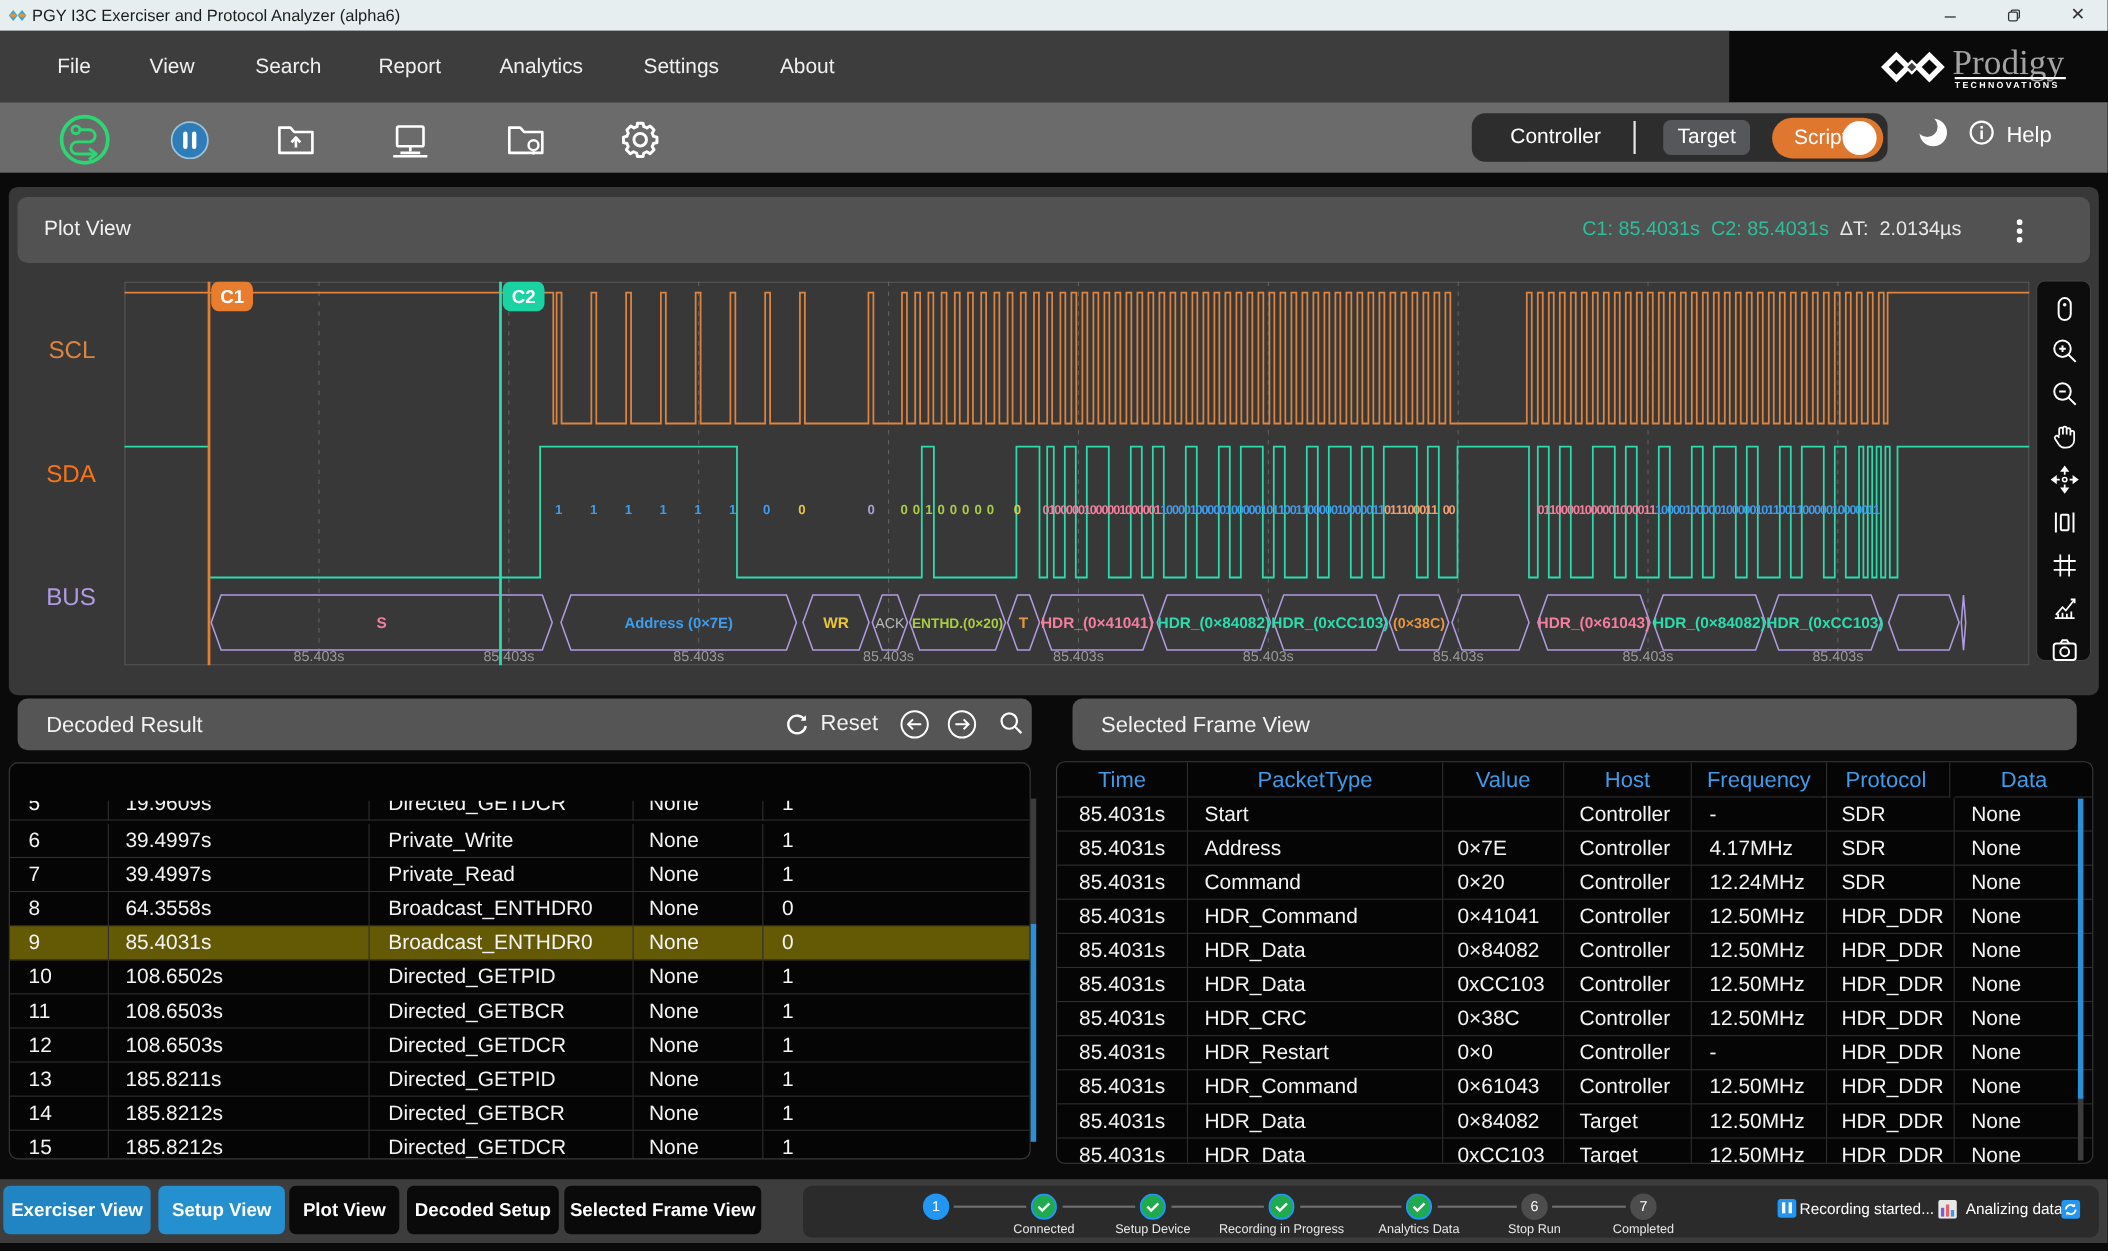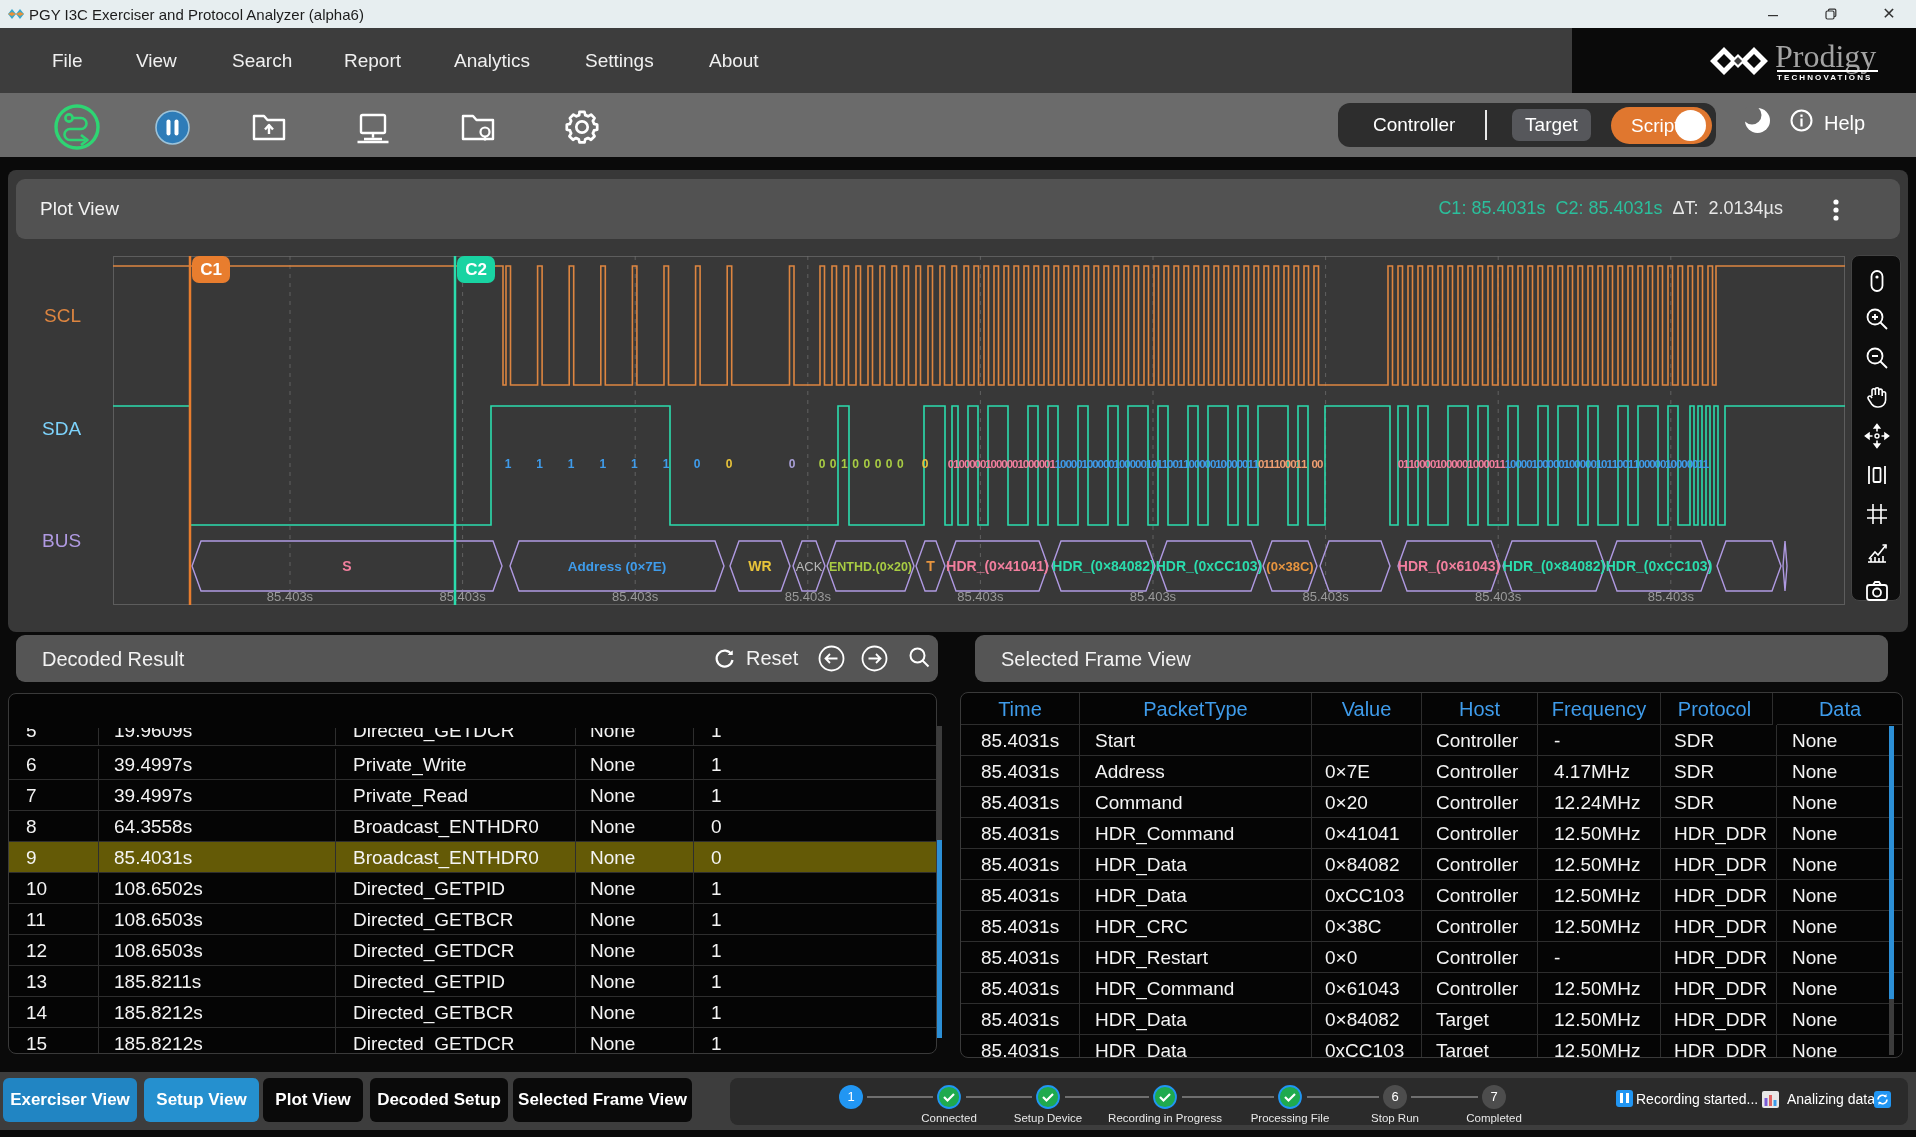--- a/index.html
+++ b/index.html
@@ -19,21 +19,21 @@
 #plotpanel{position:absolute;left:8px;top:170px;width:1900px;height:462px;background:#383838;border-radius:8px}
 #plothead{position:absolute;left:8px;top:9px;width:1884px;height:60px;background:#525252;border-radius:9px;color:#f2f2f2}
 #plothead .pt{position:absolute;left:24px;top:19px;font-size:19px}
 #cursorinfo{position:absolute;right:117px;top:19px;font-size:18px;color:#e8e8e8}
 #cursorinfo .c{color:#2bbf9c}
 .vdots{position:absolute;right:61px;top:20px;color:#fff;font-size:16px;letter-spacing:0}
 
 #sidebar{position:absolute;left:1843px;top:85px;width:50px;height:346px;background:#0d0d0d;border:1px solid #444;border-radius:8px}
 .sideicon{position:absolute;left:12px;width:26px;height:26px}
 
-.wavelabel{position:absolute;font-size:19px}
+.wavelabel{position:absolute;font-size:22px}
 
 .paneltable{position:absolute;background:#050505;border:1px solid #3a3a3a;border-radius:8px;overflow:hidden}
 .phead{position:absolute;background:#555;border-radius:9px;color:#f2f2f2}
 
 #bottombar{position:absolute;left:0;top:1072px;width:1916px;height:58px;background:#3d3d3d}
 .viewbtn{position:absolute;top:6px;height:44px;border-radius:6px;color:#fff;font-weight:bold;font-size:17px;text-align:center;background:#0a0a0a}
 .viewbtn.blue{background:#2590cf}
 #stepper{position:absolute;left:730px;top:6px;width:1178px;height:47px;background:#2b2b2b;border-radius:8px}
 .stepc{position:absolute;top:7px;width:24px;height:24px;border-radius:50%;text-align:center;line-height:24px;font-size:13px;color:#fff}
 .steplabel{position:absolute;top:34px;font-size:11.5px;color:#e8e8e8;text-align:center;width:130px}
@@ -132,21 +132,21 @@
  <div id="plothead">
   <div class="pt">Plot View</div>
   <div id="cursorinfo"><span class="c">C1: 85.4031s&nbsp; C2: 85.4031s</span>&nbsp; ΔT:&nbsp; 2.0134µs</div>
   <svg class="vdots" width="6" height="22" viewBox="0 0 6 22">
         <circle cx="3" cy="3" r="2.6" fill="#fff"></circle>
         <circle cx="3" cy="11" r="2.6" fill="#fff"></circle>
         <circle cx="3" cy="19" r="2.6" fill="#fff"></circle>
       </svg>
  </div>
  <div class="wavelabel" style="left:36px;top:135px;color:#dd8540">SCL</div>
- <div class="wavelabel" style="left:34px;top:248px;color:#7dd3fc">SDA</div>
+ <div class="wavelabel" style="left:34px;top:248px;color:#f97316">SDA</div>
  <div class="wavelabel" style="left:34px;top:360px;color:#b09ae2">BUS</div>
  <div class="abs" style="left:105px;top:86px">
 <svg width="1732" height="349" viewBox="0 0 1732 349" font-family="Liberation Sans, sans-serif">
 <rect x="0.5" y="0.5" width="1731" height="348" fill="none" stroke="#5d5d5d" stroke-width="1"></rect>
 <line x1="177.0" y1="0" x2="177.0" y2="334" stroke="#6e6e6e" stroke-width="1" stroke-dasharray="4 5" opacity="0.75"></line>
 <line x1="349.6" y1="0" x2="349.6" y2="334" stroke="#6e6e6e" stroke-width="1" stroke-dasharray="4 5" opacity="0.75"></line>
 <line x1="522.2" y1="0" x2="522.2" y2="334" stroke="#6e6e6e" stroke-width="1" stroke-dasharray="4 5" opacity="0.75"></line>
 <line x1="694.8" y1="0" x2="694.8" y2="334" stroke="#6e6e6e" stroke-width="1" stroke-dasharray="4 5" opacity="0.75"></line>
 <line x1="867.4" y1="0" x2="867.4" y2="334" stroke="#6e6e6e" stroke-width="1" stroke-dasharray="4 5" opacity="0.75"></line>
 <line x1="1040.0" y1="0" x2="1040.0" y2="334" stroke="#6e6e6e" stroke-width="1" stroke-dasharray="4 5" opacity="0.75"></line>
@@ -643,21 +643,21 @@
   <div class="stepc" style="left:752px;background:#4d4d4d">7</div>
   <div class="stepline" style="left:137px;width:66px"></div>
   <div class="stepline" style="left:236px;width:66px"></div>
   <div class="stepline" style="left:335px;width:84px"></div>
   <div class="stepline" style="left:452px;width:92px"></div>
   <div class="stepline" style="left:577px;width:72px"></div>
   <div class="stepline" style="left:681px;width:67px"></div>
   <div class="steplabel" style="left:154px">Connected</div>
   <div class="steplabel" style="left:253px">Setup Device</div>
   <div class="steplabel" style="left:370px">Recording in Progress</div>
-  <div class="steplabel" style="left:495px">Processing File</div>
+  <div class="steplabel" style="left:495px">Analytics Data</div>
   <div class="steplabel" style="left:600px">Stop Run</div>
   <div class="steplabel" style="left:699px">Completed</div>
   <div class="abs" style="left:886px;top:12px;width:17px;height:17px;background:#2196f3;border-radius:3px"></div>
   <div class="abs" style="left:896px;top:15px;width:3px;height:10px;background:#fff"></div>
   <div class="abs" style="left:890px;top:15px;width:3px;height:10px;background:#fff"></div>
   <div class="abs" style="left:906px;top:13px;color:#fff;font-size:14px;white-space:nowrap">Recording started...</div>
   <svg class="abs" style="left:1032px;top:13px" width="17" height="17" viewBox="0 0 17 17">
         <rect x="0" y="0" width="17" height="17" rx="2" fill="#e8e8e8"></rect>
         <rect x="2.5" y="7" width="3" height="8" fill="#7b5cd6"></rect>
         <rect x="7" y="4" width="3" height="11" fill="#e06666"></rect>

